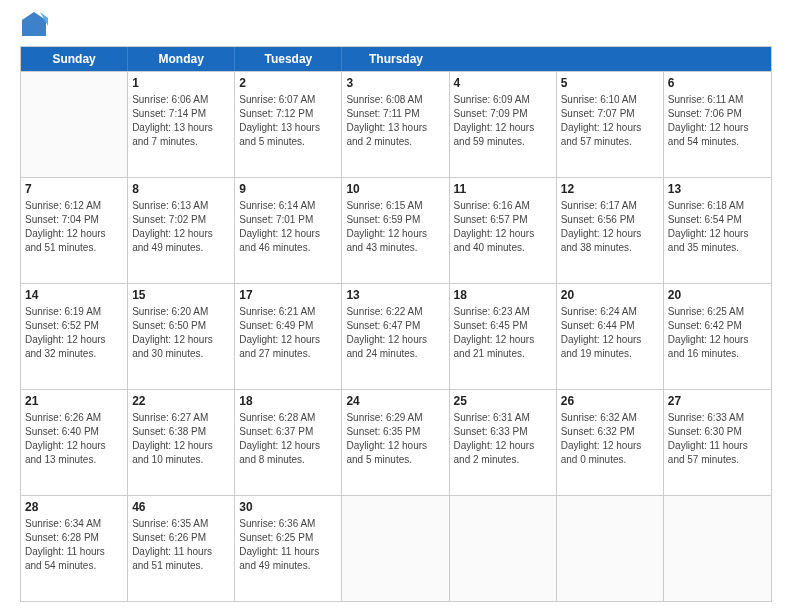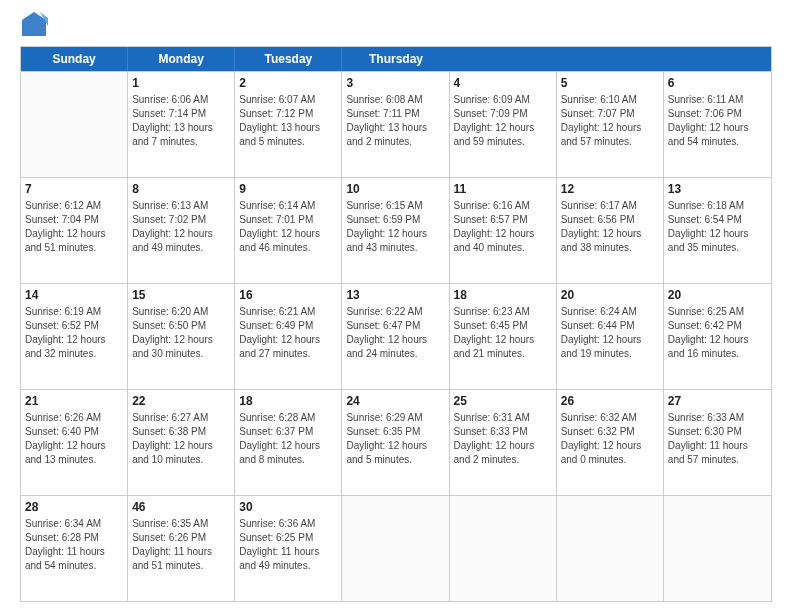--- a/index.html
+++ b/index.html
@@ -194,21 +194,21 @@
         <div class="cal-row">
           <div class="cal-cell">
             <span class="day-num">14</span>
             <div class="day-info">Sunrise: 6:19 AM<br>Sunset: 6:52 PM<br>Daylight: 12 hours<br>and 32 minutes.</div>
           </div>
           <div class="cal-cell">
             <span class="day-num">15</span>
             <div class="day-info">Sunrise: 6:20 AM<br>Sunset: 6:50 PM<br>Daylight: 12 hours<br>and 30 minutes.</div>
           </div>
           <div class="cal-cell">
-            <span class="day-num">16</span>
+            <span class="day-num">17</span>
             <div class="day-info">Sunrise: 6:21 AM<br>Sunset: 6:49 PM<br>Daylight: 12 hours<br>and 27 minutes.</div>
           </div>
           <div class="cal-cell">
             <span class="day-num">13</span>
             <div class="day-info">Sunrise: 6:22 AM<br>Sunset: 6:47 PM<br>Daylight: 12 hours<br>and 24 minutes.</div>
           </div>
           <div class="cal-cell">
             <span class="day-num">18</span>
             <div class="day-info">Sunrise: 6:23 AM<br>Sunset: 6:45 PM<br>Daylight: 12 hours<br>and 21 minutes.</div>
           </div>

